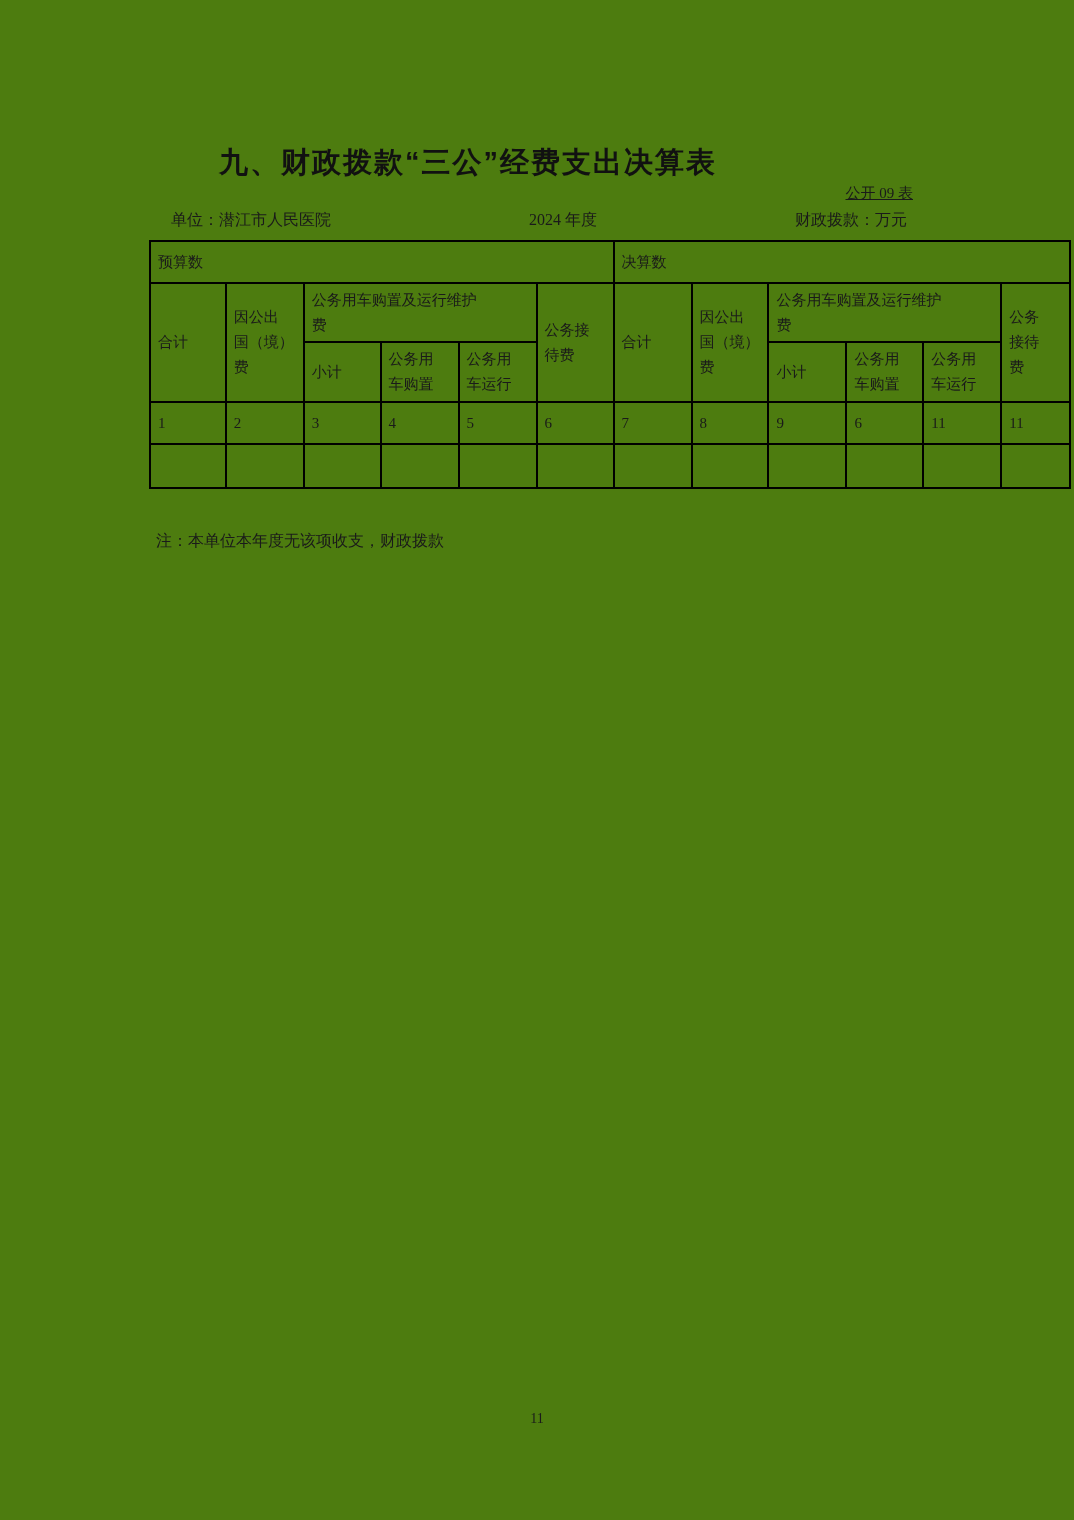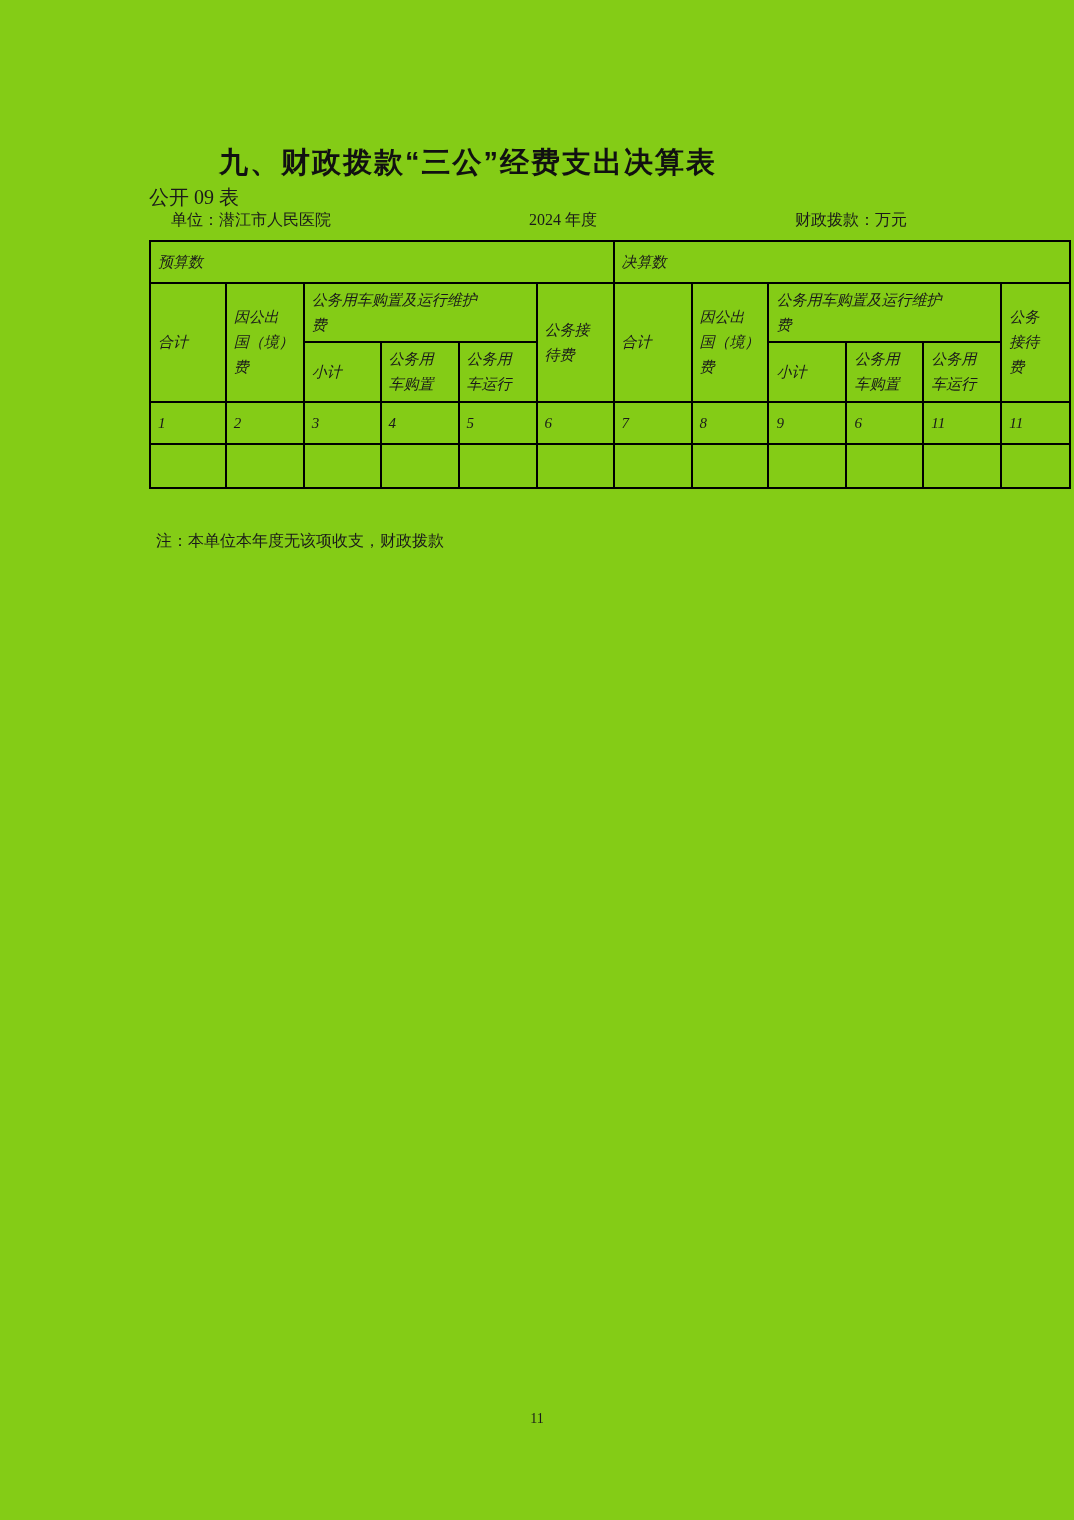--- a/index.html
+++ b/index.html
@@ -4,43 +4,45 @@
 <style>
   html, body {
     margin: 0;
     padding: 0;
     background: #ffffff;
   }
   .page {
     position: relative;
     width: 1074px;
     height: 1520px;
-    background: #84cc16;
+    background: #4d7c0f;
     color: #1a1a1a;
     font-family: "Liberation Serif", "DejaVu Serif", serif;
     overflow: hidden;
   }
   .doc-title {
     position: absolute;
     left: 219px;
     top: 143px;
     font-family: "Liberation Sans", "DejaVu Sans", sans-serif;
     font-weight: bold;
     font-size: 29px;
     letter-spacing: 2px;
     color: #111;
     white-space: nowrap;
   }
   .form-code {
     position: absolute;
     left: 149px;
     top: 184px;
     width: 764px;
-    font-size: 20px;
+    text-align: right;
+    font-size: 15px;
     color: #1a1a1a;
+    text-decoration: underline;
   }
   .meta-row {
     position: absolute;
     left: 149px;
     top: 210px;
     width: 779px;
     display: flex;
     align-items: baseline;
     font-size: 16px;
     color: #1a1a1a;
@@ -51,21 +53,20 @@
 
   table.fiscal {
     position: absolute;
     left: 149px;
     top: 240px;
     width: 922px;
     border-collapse: collapse;
     table-layout: fixed;
     font-size: 15px;
     color: #1a1a1a;
-    font-style: italic;
   }
   table.fiscal td {
     border: 2px solid #000;
     padding: 2px 4px 2px 7px;
     vertical-align: middle;
     text-align: left;
     line-height: 25px;
     white-space: pre-line;
     overflow: hidden;
   }

